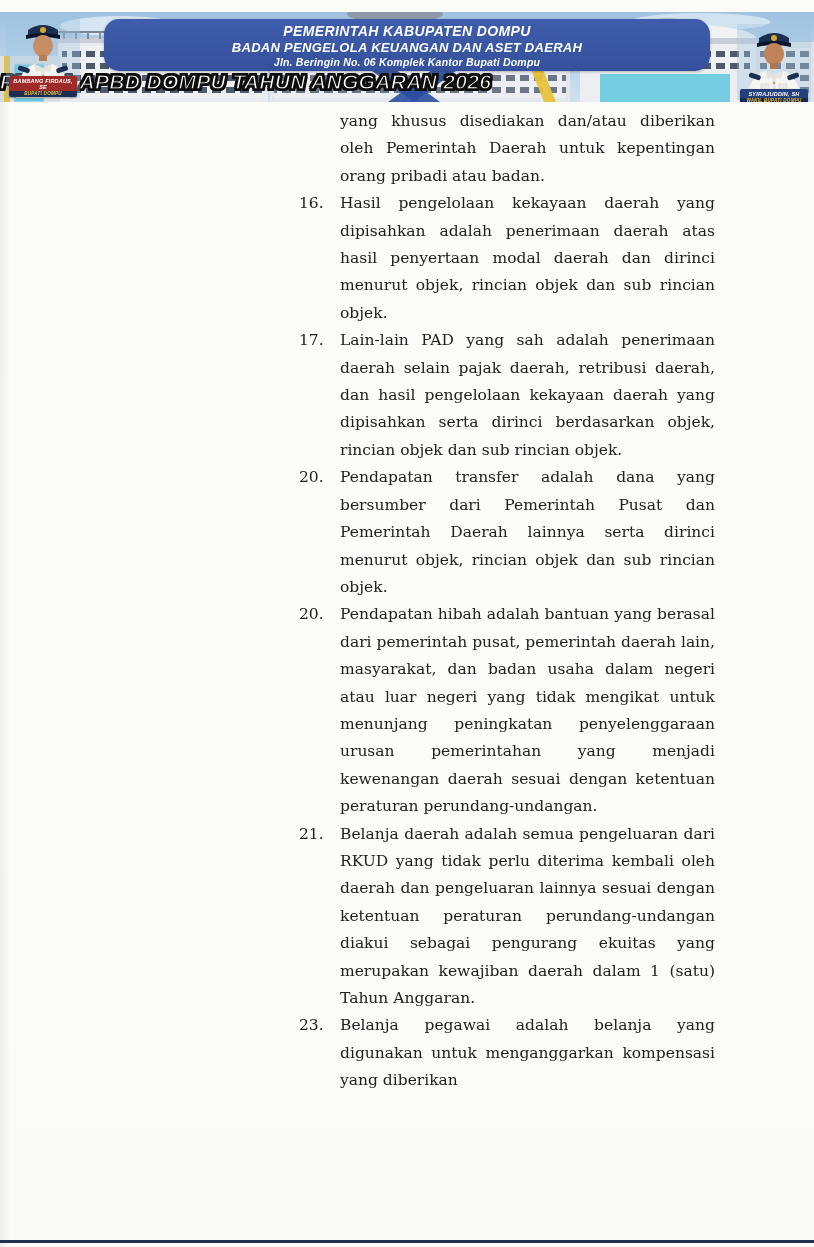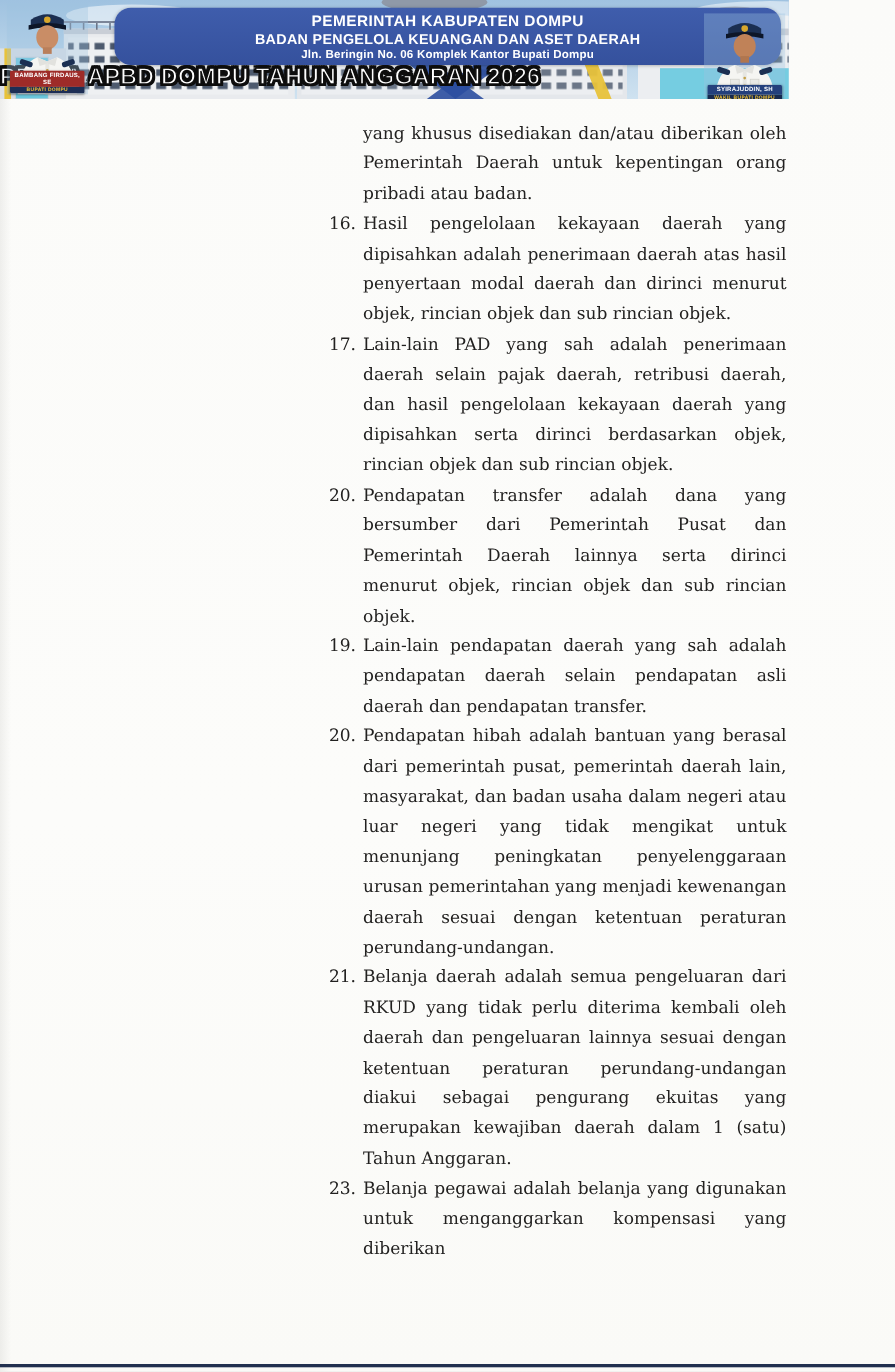--- a/index.html
+++ b/index.html
@@ -7,23 +7,24 @@
   .page {
     position:relative;
     width:814px; height:1247px;
     margin:0 auto;
     background:linear-gradient(180deg,#fbfbf9 0%,#fcfcfa 60%,#fafaf7 100%);
     overflow:hidden;
     font-family:"DejaVu Serif", serif;
   }
   
   .header {
-    position:absolute; top:0; left:0; width:717px; height:90px;
+    position:absolute; top:12px; left:0; width:814px; height:90px;
     overflow:hidden;
     background:linear-gradient(180deg,#a9c9e4 0%,#bed8ec 55%,#cfe2f0 100%);
+    font-style:italic;
   }
   .backdrop-svg { position:absolute; top:0; left:0; }
   .agency-banner {
     position:absolute; top:7px; left:104px; width:606px; height:52px;
     background:linear-gradient(180deg,#3f5dac 0%,#35519d 100%);
     border-radius:15px;
     display:flex; flex-direction:column; align-items:center; justify-content:center;
     gap:1px;
     box-shadow:0 1px 3px rgba(0,0,0,.25);
     z-index:3;
@@ -73,21 +74,21 @@
   .content {
     position:absolute; top:108px; left:299px; width:416px;
     color:#222120;
     font-size:15.5px; line-height:27.4px;
   }
   .item { position:relative; }
   .item .num {
     position:absolute; left:0; top:0; width:30px;
   }
   .item .txt {
-    margin-left:31px;
+    margin-left:41px;
     text-align:justify;
   }
   .item .txt:after { content:""; display:inline-block; width:0; }
   
   .scan-edge {
     position:absolute; top:90px; bottom:0; left:0; width:10px;
     background:linear-gradient(90deg, rgba(120,120,115,.10), rgba(120,120,115,0));
     pointer-events:none;
   }
   .bottom-line {
@@ -241,24 +242,20 @@
     <div class="item">
       <span class="num">17.</span>
       <div class="txt">Lain-lain PAD yang sah adalah penerimaan daerah selain pajak daerah, retribusi daerah, dan hasil pengelolaan kekayaan daerah yang dipisahkan serta dirinci berdasarkan objek, rincian objek dan sub rincian objek.</div>
     </div>
 
     <div class="item">
       <span class="num">20.</span>
       <div class="txt">Pendapatan transfer adalah dana yang bersumber dari Pemerintah Pusat dan Pemerintah Daerah lainnya serta dirinci menurut objek, rincian objek dan sub rincian objek.</div>
     </div>
 
-    <div class="item">
-      <span class="num">19.</span>
-      <div class="txt">Lain-lain pendapatan daerah yang sah adalah pendapatan daerah selain pendapatan asli daerah dan pendapatan transfer.</div>
-    </div>
 
     <div class="item">
       <span class="num">20.</span>
       <div class="txt">Pendapatan hibah adalah bantuan yang berasal dari pemerintah pusat, pemerintah daerah lain, masyarakat, dan badan usaha dalam negeri atau luar negeri yang tidak mengikat untuk menunjang peningkatan penyelenggaraan urusan pemerintahan yang menjadi kewenangan daerah sesuai dengan ketentuan peraturan perundang-undangan.</div>
     </div>
 
     <div class="item">
       <span class="num">21.</span>
       <div class="txt">Belanja daerah adalah semua pengeluaran dari RKUD yang tidak perlu diterima kembali oleh daerah dan pengeluaran lainnya sesuai dengan ketentuan peraturan perundang-undangan diakui sebagai pengurang ekuitas yang merupakan kewajiban daerah dalam 1 (satu) Tahun Anggaran.</div>
     </div>

